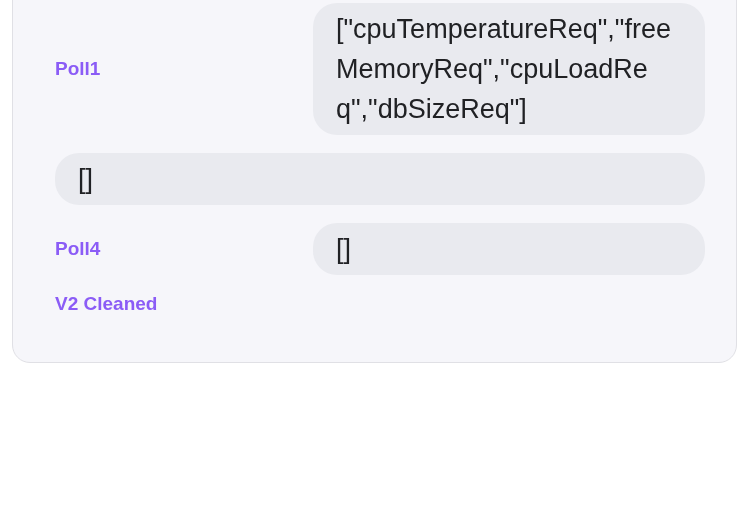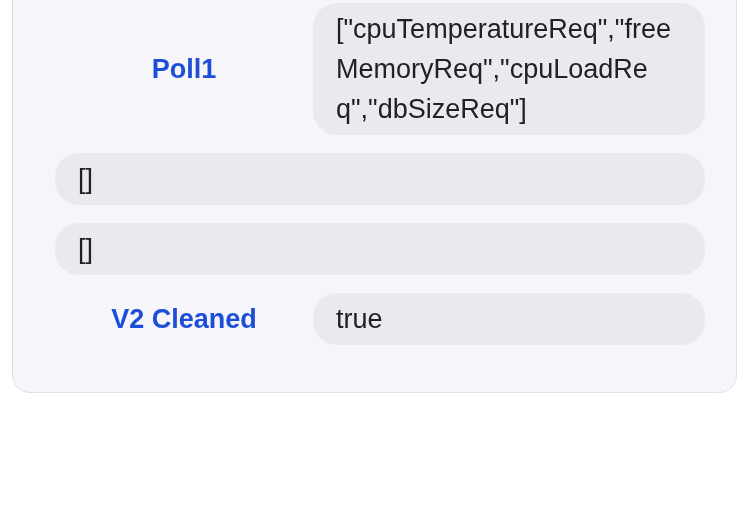--- a/index.html
+++ b/index.html
@@ -28,25 +28,24 @@
   }
   .row {
     display: flex;
     align-items: center;
     margin-bottom: 18px;
   }
   .row:last-child { margin-bottom: 0; }
   .label {
     flex: 0 0 258px;
     width: 258px;
-    font-size: 27px;
+    font-size: 19px;
     font-weight: 700;
-    color: #1d4ed8;
+    color: #8b5cf6;
     letter-spacing: 0;
-    text-align: center;
   }
   .chip {
     flex: 1 1 auto;
     box-sizing: border-box;
     background: #e9eaef;
     border-radius: 24px;
     padding: 6px 23px;
     font-size: 27px;
     line-height: 40px;
     color: #202124;
@@ -65,22 +64,22 @@
       <div class="label">Poll1</div>
       <div class="chip">["cpuTemperatureReq","freeMemoryReq","cpuLoadReq","dbSizeReq"]</div>
     </div>
 
     <div class="row">
       <div class="chip">[]</div>
     </div>
 
 
     <div class="row">
+      <div class="label">Poll4</div>
       <div class="chip">[]</div>
     </div>
 
     <div class="row">
       <div class="label">V2 Cleaned</div>
-      <div class="chip">true</div>
     </div>
 
   </div>
 </div>
 
 </body></html>

